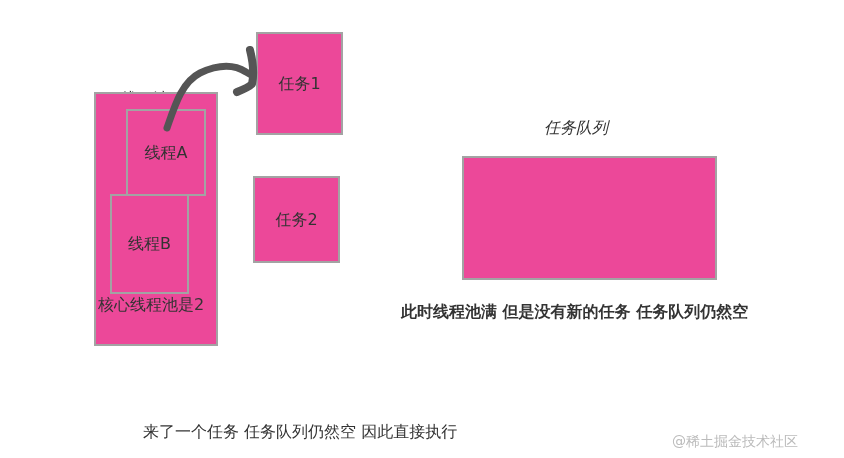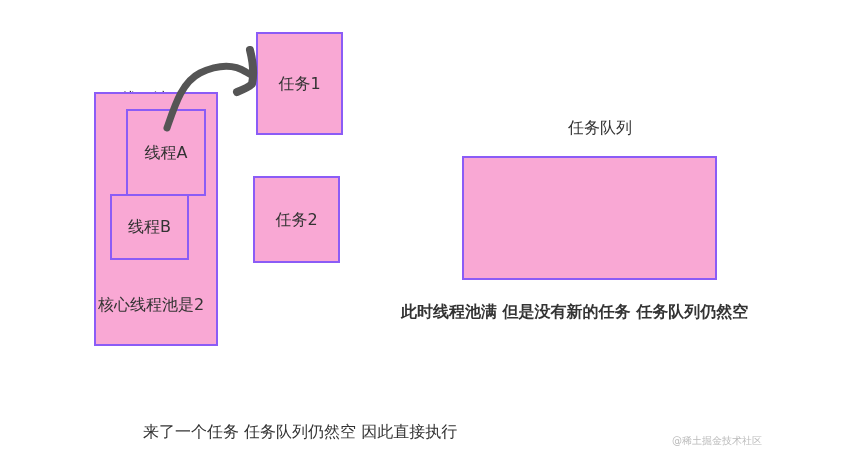--- a/index.html
+++ b/index.html
@@ -4,21 +4,21 @@
   <style>
     html, body { margin: 0; padding: 0; }
     body {
       width: 844px; height: 458px; position: relative; overflow: hidden;
       background: #ffffff;
       font-family: "DejaVu Sans", sans-serif;
       color: #333333;
     }
     .box {
       position: absolute; box-sizing: border-box;
-      border: 2px solid #8b5cf6; background: #f9a8d4;
+      border: 2px solid #a3a3a3; background: #ec4899;
     }
     .label {
       position: absolute; white-space: nowrap;
       font-size: 16px; line-height: 20px; color: #333333;
     }
     .center {
       display: flex; align-items: center; justify-content: center;
     }
     svg.arrow { position: absolute; left: 0; top: 0; pointer-events: none; }
   </style>
@@ -26,40 +26,40 @@
 <body>
 
 <div class="label" style="left:121px; top:52px;margin-top:37px;">线程池</div>
 
 <div class="box" style="left:94px; top:92px; width:124px; height:254px;"></div>
 
 <div class="box center" style="left:104px; top:109px; width:80px; height:87px;margin-left:22px;">
   <span class="label" style="position:static;">线程A</span>
 </div>
 
-<div class="box center" style="left:110px; top:194px; width:79px; height:66px;">
+<div class="box center" style="left:110px; top:194px; width:79px; height:100px;">
   <span class="label" style="position:static;">线程B</span>
 </div>
 
 <div class="label" style="left:98px; top:295px;">核心线程池是2</div>
 
 <div class="box center" style="left:256px; top:32px; width:87px; height:103px;">
   <span class="label" style="position:static;">任务1</span>
 </div>
 
 <div class="box center" style="left:253px; top:176px; width:87px; height:87px;">
   <span class="label" style="position:static;">任务2</span>
 </div>
 
 <svg class="arrow" width="844" height="458" viewBox="0 0 844 458">
   <path d="M167,128 C175,105 182,82 200,73 C215,66 232,63 246,72 L253,76" fill="none" stroke="#555555" stroke-width="7" stroke-linecap="round" stroke-linejoin="round"></path>
   <path d="M250,50 C253,62 254,75 252,84 C249,87 242,90 237,92" fill="none" stroke="#555555" stroke-width="8" stroke-linecap="round" stroke-linejoin="round"></path>
 </svg>
 
-<div class="label" style="left:568px; top:118px;">任务队列</div>
+<div class="label" style="left:544px; top:118px;font-style:italic;">任务队列</div>
 
 <div class="box" style="left:462px; top:156px; width:255px; height:124px;"></div>
 
 <div class="label" style="left:401px; top:302px;font-weight:bold;">此时线程池满 但是没有新的任务 任务队列仍然空</div>
 
 <div class="label" style="left:143px; top:422px;">来了一个任务 任务队列仍然空 因此直接执行</div>
 
-<div class="label" style="left:672px; top:431px; font-size:10px; color:#bbbbbb;">@稀土掘金技术社区</div>
+<div class="label" style="left:672px; top:431px; font-size:14px; color:#bbbbbb;">@稀土掘金技术社区</div>
 
 </body></html>

